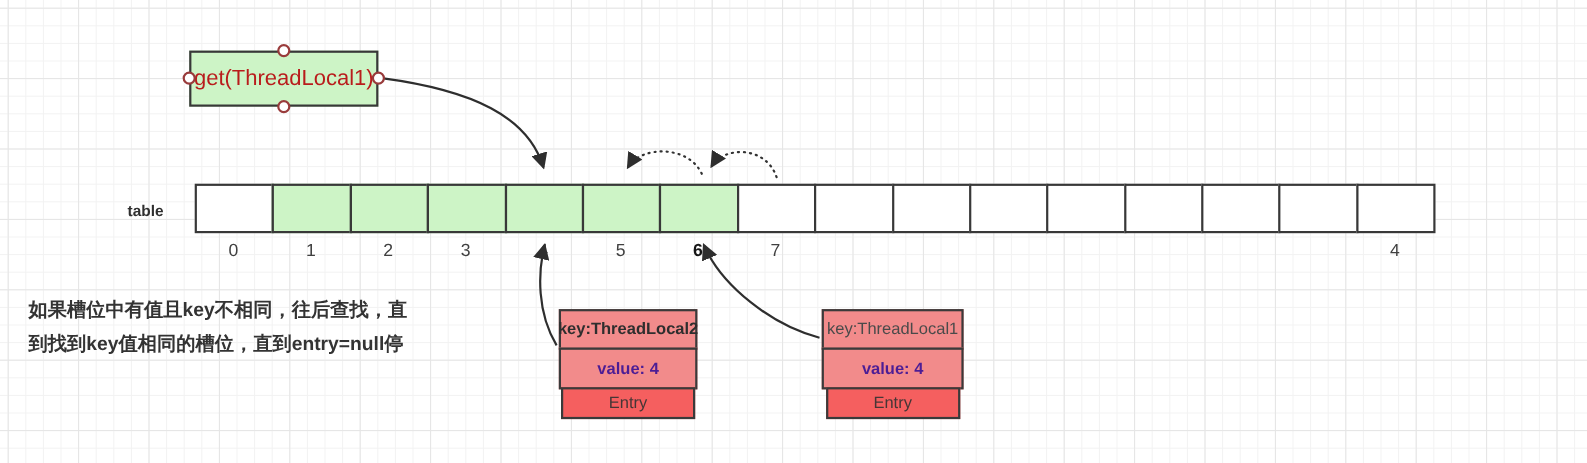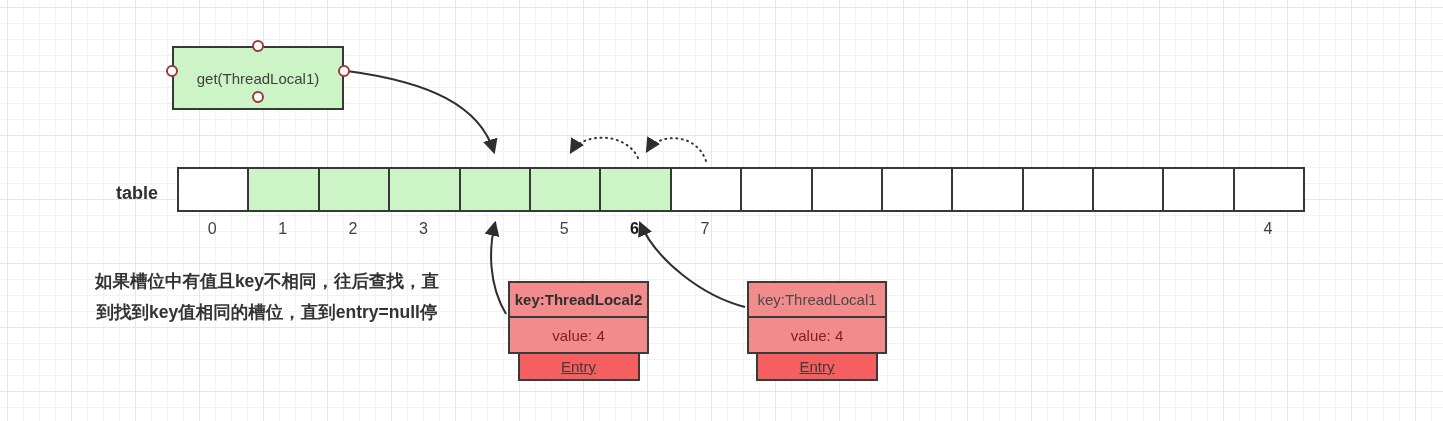--- a/index.html
+++ b/index.html
@@ -12,56 +12,56 @@
       linear-gradient(to right,#f2f2f2 1px,transparent 1px),
       linear-gradient(to bottom,#f2f2f2 1px,transparent 1px),
       #ffffff;
     background-size:64px 64px,64px 64px,16px 16px,16px 16px;
     background-position:7px 7px;
   }
   .abs{position:absolute;}
 
   
   .get-box{
-    left:172px;top:46px;width:172px;height:64px;box-sizing:border-box;
+    left:172px;top:46px;width:172px;height:51px;box-sizing:border-box;
     background:#cdf4c6;border:2px solid #383838;
     display:flex;align-items:center;justify-content:center;
-    font-size:15px;color:#404040;
+    font-size:20px;color:#b91c1c;
   }
 
   
   .title{
     left:697px;top:76px;width:330px;text-align:center;
     font-size:21px;line-height:28px;font-weight:bold;color:#383838;
   }
   .note{
-    left:26px;top:266px;width:482px;text-align:center;
+    left:26px;top:266px;width:482px;
     font-size:17.5px;line-height:31px;font-weight:bold;color:#333333;
   }
 
   
-  .table-label{left:116px;top:183px;font-size:18px;font-weight:bold;color:#2f2f2f;text-align:center;}
+  .table-label{left:116px;top:183px;font-size:14px;font-weight:bold;color:#2f2f2f;text-align:center;}
   .row{left:177px;top:167px;display:flex;}
   .cell{width:72.4px;height:45px;box-sizing:border-box;border:2px solid #383838;background:#ffffff;}
   .cell + .cell{margin-left:-2px;}
   .cell.green{background:#cdf4c6;}
   .idx-row{left:177px;top:220px;display:flex;}
   .idx{width:70.4px;text-align:center;font-size:16px;color:#404040;}
   .idx.bold{font-weight:bold;color:#161616;}
 
   
-  .entry-stack{top:281px;width:141px;}
+  .entry-stack{top:281px;width:126px;}
   .ebox{
     box-sizing:border-box;border:2px solid #3a3a3a;text-align:center;
     font-size:15px;color:#333333;display:flex;align-items:center;justify-content:center;
   }
   .ebox.key{height:37px;background:#f28b8b;color:#4a4a4a;}
   .ebox.key.bold-key{font-weight:bold;color:#2e2e2e;}
-  .ebox.val{height:38px;margin-top:-2px;background:#f28b8b;font-weight:normal;color:#7f1d1d;}
-  .ebox.foot{height:29px;margin:-2px auto 0 auto;width:122px;background:#f55f5f;color:#463636;text-decoration:underline;}
+  .ebox.val{height:38px;margin-top:-2px;background:#f28b8b;font-weight:bold;color:#4c1d95;}
+  .ebox.foot{height:29px;margin:-2px auto 0 auto;width:122px;background:#f55f5f;color:#463636;}
 
   
   #overlay{position:absolute;left:0;top:0;z-index:10;pointer-events:none;}
 </style>
 </head>
 <body>
 
 <div id="canvas">
 
   <div class="abs get-box">
@@ -110,21 +110,21 @@
       <div class="idx"></div>
       <div class="idx"></div>
       <div class="idx">4</div>
     </div>
 
   <div class="abs entry-stack" style="left:508px">
     <div class="ebox key bold-key">key:ThreadLocal2</div>
     <div class="ebox val">value: 4</div>
     <div class="ebox foot">Entry</div>
   </div>
-  <div class="abs entry-stack" style="left:747px;width:140px">
+  <div class="abs entry-stack" style="left:747px;width:129px">
     <div class="ebox key">key:ThreadLocal1</div>
     <div class="ebox val">value: 4</div>
     <div class="ebox foot">Entry</div>
   </div>
 
   <svg id="overlay" width="1443" height="421" viewBox="0 0 1443 421">
     <defs>
       <marker id="arr" viewBox="0 0 10 10" refX="8.5" refY="5" markerWidth="7.5" markerHeight="7.5" orient="auto">
         <path d="M0,0 L10,5 L0,10 z" fill="#2e2e2e"></path>
       </marker>

